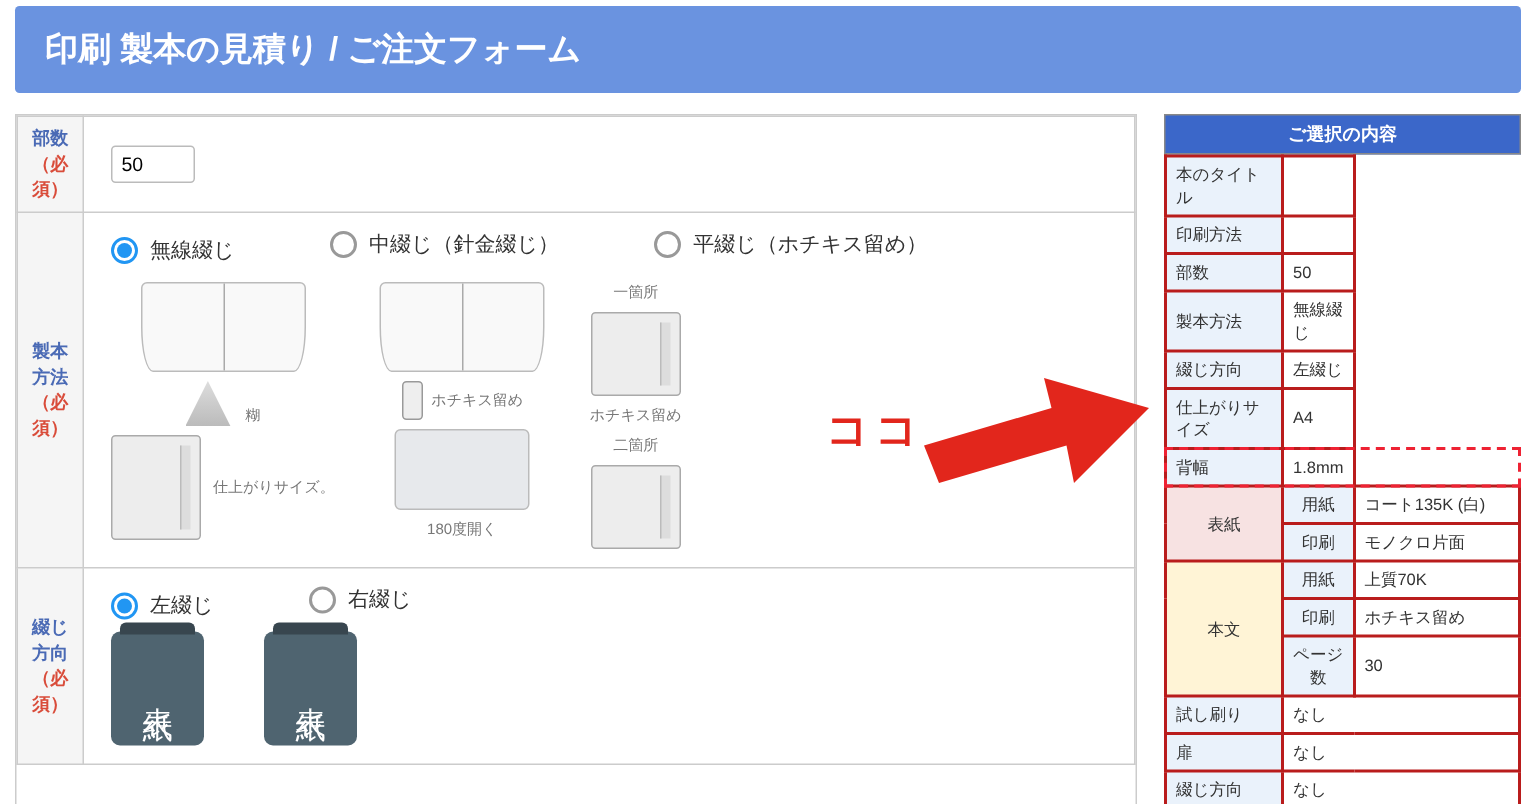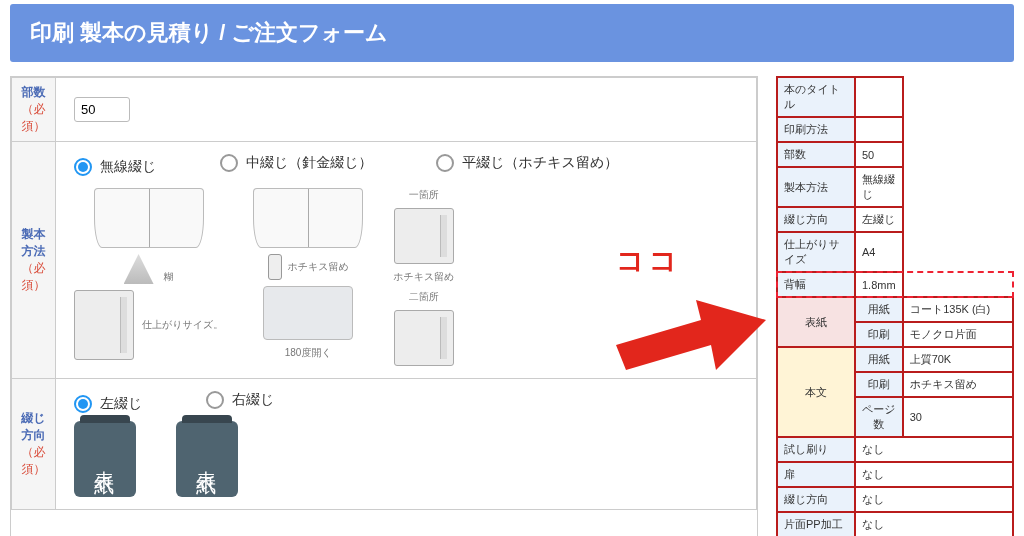--- a/index.html
+++ b/index.html
@@ -34,21 +34,21 @@
     width: 44px;
     background: #f5f5f5;
     border: 1px solid #ccc;
     text-align: center;
     font-size: 12px;
     padding: 6px 4px;
     vertical-align: middle;
     color: #4a6ab5;
     font-weight: bold;
   }
-  .main td.label .req { color: #d94c3a; font-weight: normal; }
+  .main td.label .req { color: #d94c3a; font-weight: bold; }
   .main td.body {
     border: 1px solid #ccc;
     padding: 12px 18px;
     position: relative;
   }
   input.qty {
     width: 56px;
     padding: 4px 6px;
     border: 1px solid #bbb;
     border-radius: 3px;
@@ -141,24 +141,22 @@
   .side td.g-body  { background: #fff4d6; width: 38px; text-align:center;margin-top:20px; }
   .highlight-row {
     outline: 2px dashed #e23; outline-offset: -1px;
   }
 
   
   .arrow-wrap {
     position: absolute;
     right: -10px; top: 100px;
     display: flex;
-    align-items: flex-start;
-    gap: 10px;
+    align-items: center;
     pointer-events: none;
-    flex-direction: column;
   }
   .koko {
     color: #e2261c;
     font-size: 28px;
     font-weight: 800;
     letter-spacing: 4px;
   }
   .arrow {
     width: 150px; height: 90px;
   }
@@ -266,20 +264,21 @@
             <div class="dir-book">表紙</div>
             <div class="dir-book">表紙</div>
           </div>
         </td>
       </tr>
     </tbody>
       </table>
   </div>
 
   <div class="side">
+    <div class="side-title">ご選択の内容</div>
     <table>
       <tbody>
           <tr>
             <td class="k">本のタイトル</td>
             <td></td>
           </tr>
       <tr>
             <td class="k">印刷方法</td>
             <td></td>
           </tr>

